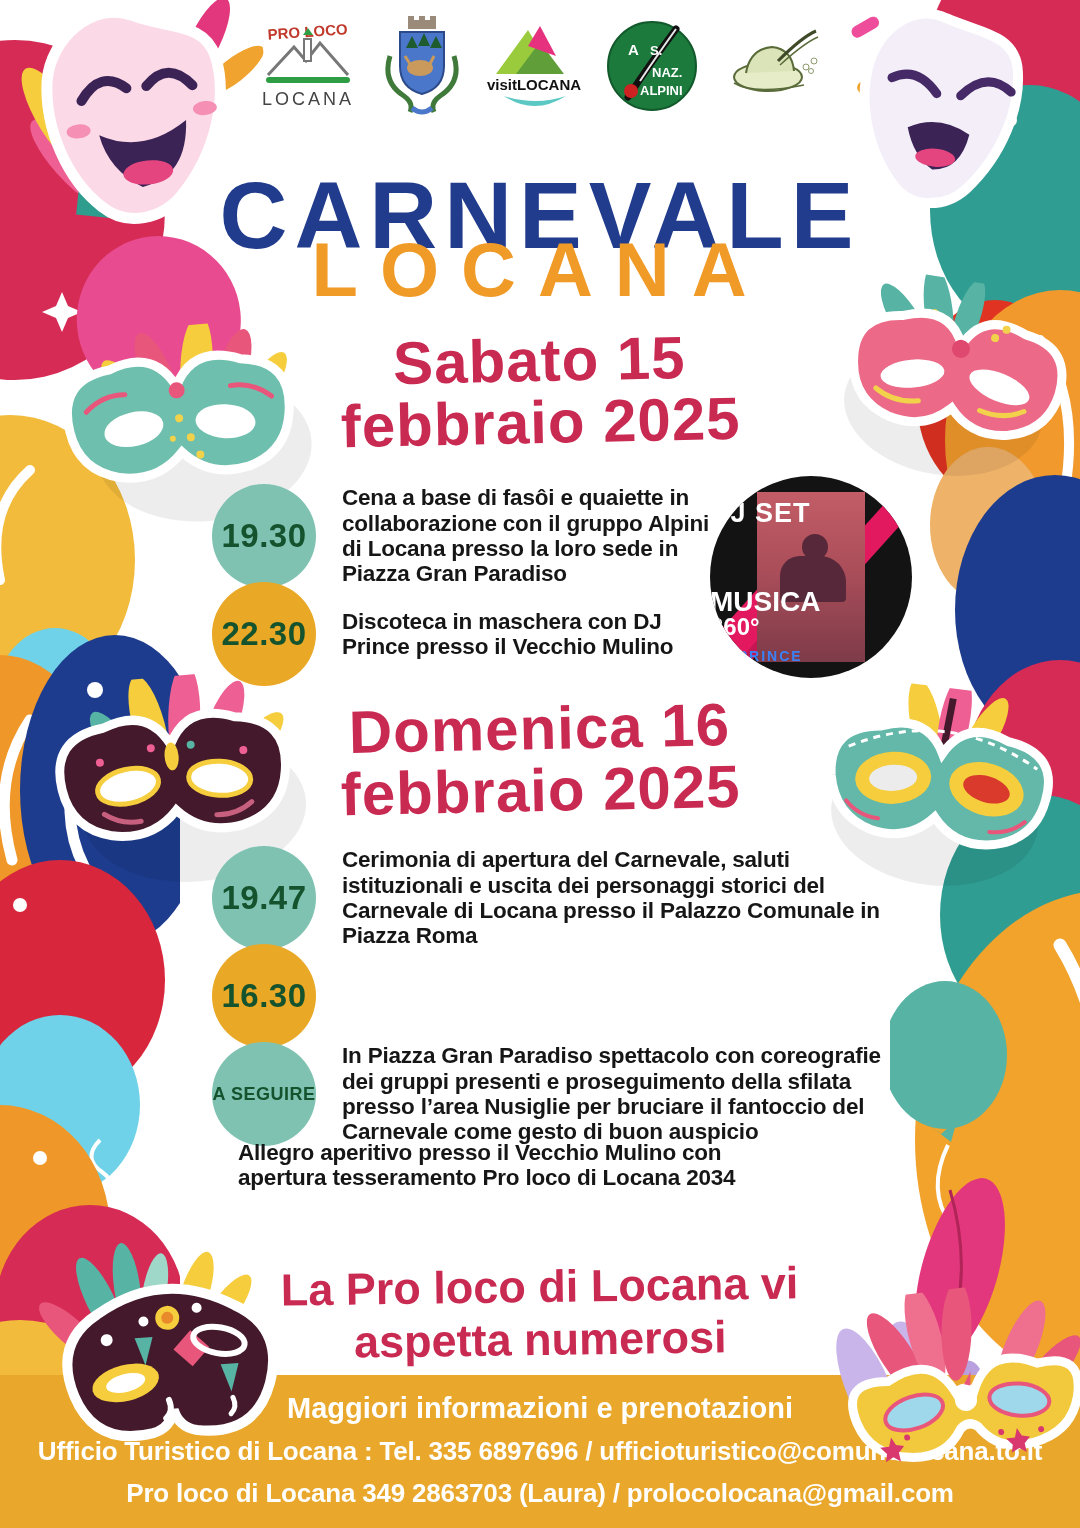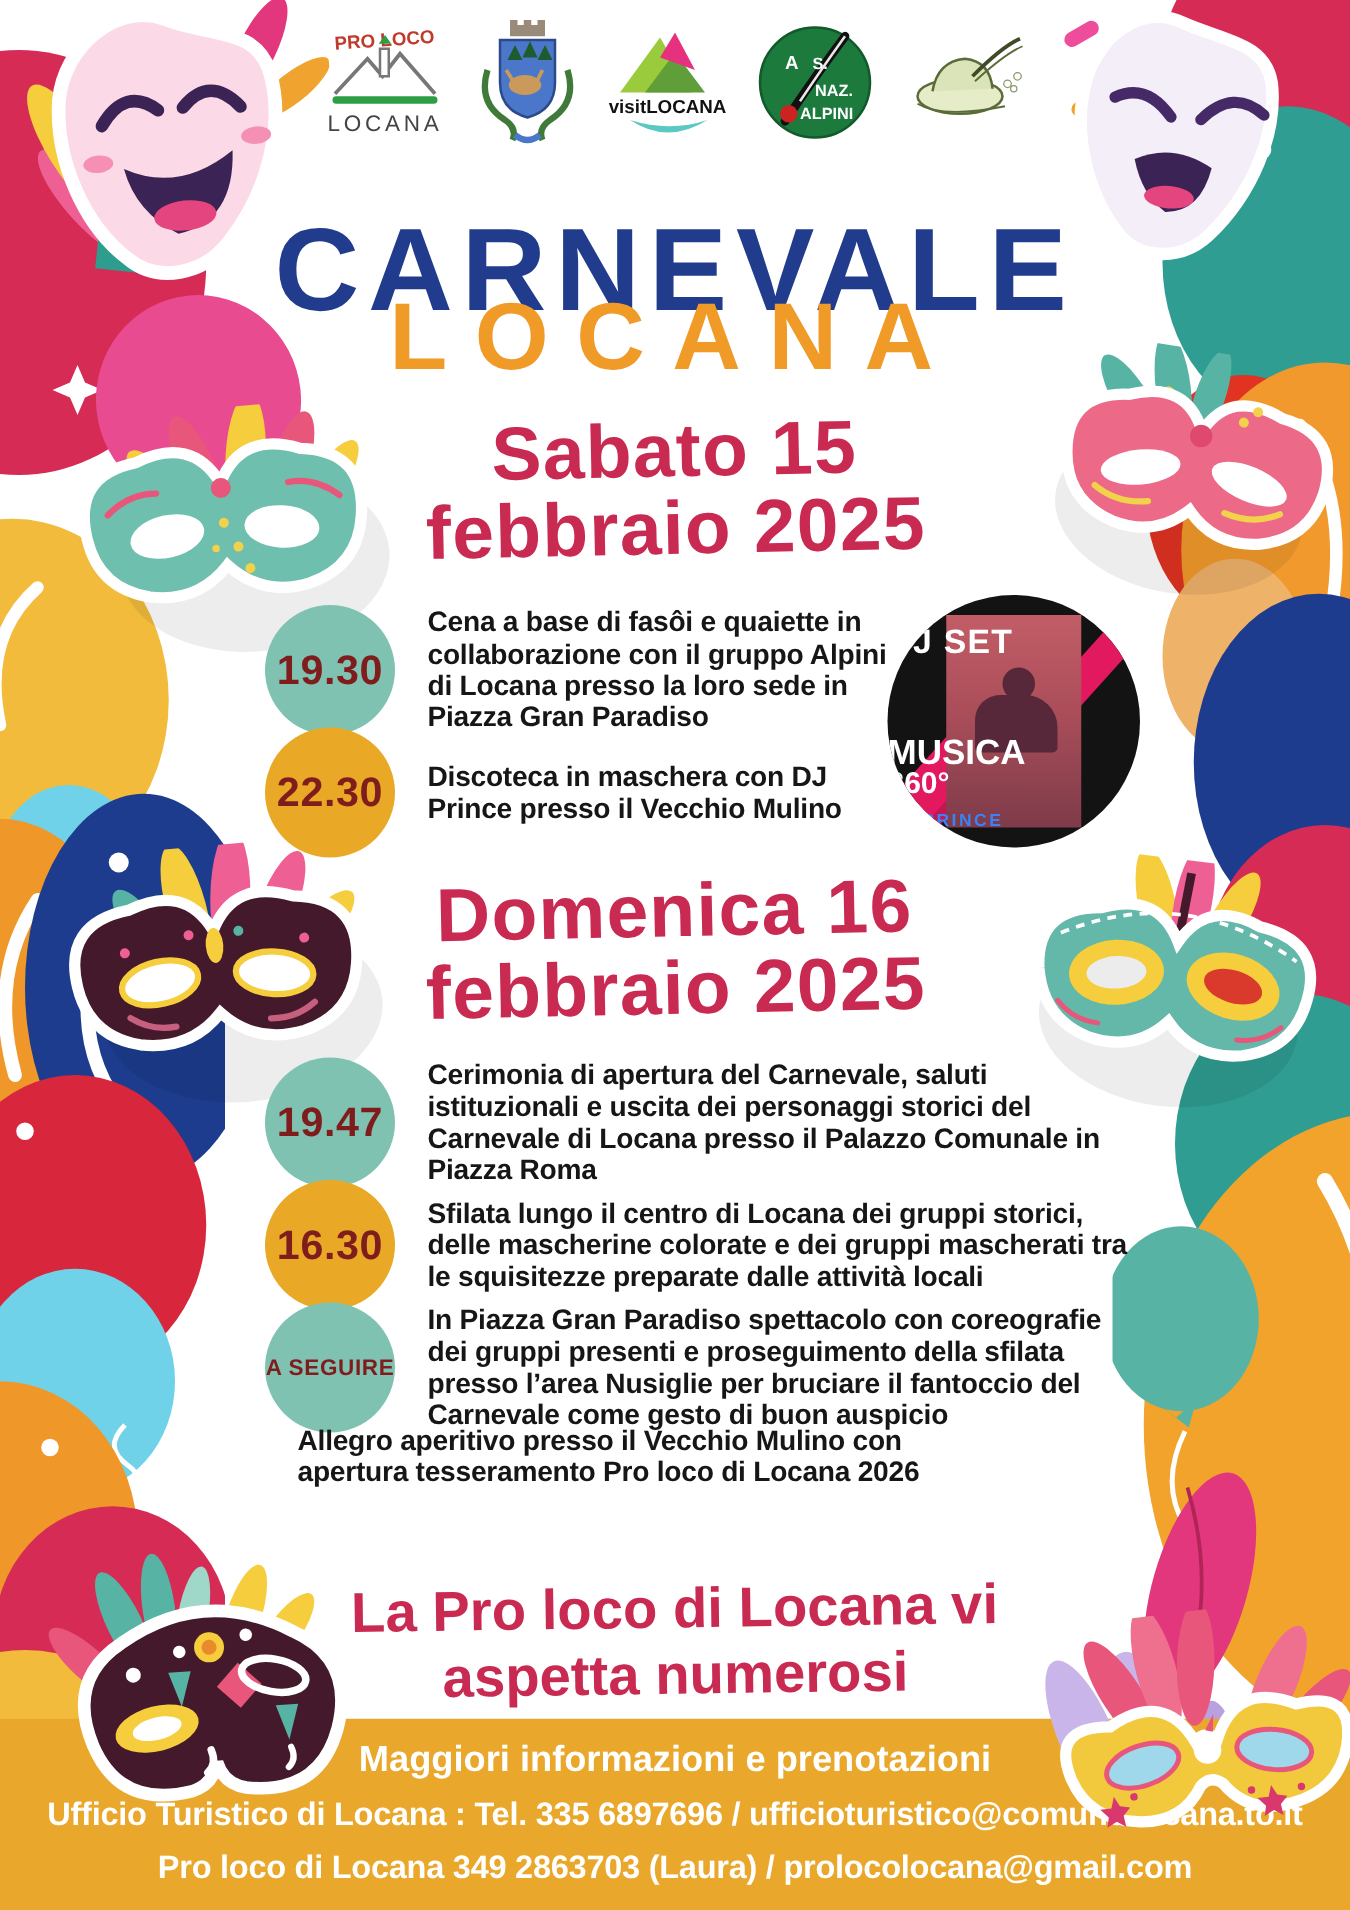--- a/index.html
+++ b/index.html
@@ -23,21 +23,21 @@
   .day-heading{color:#c92a52;font-weight:bold;font-size:60px;line-height:1.03;transform:rotate(-1.2deg);letter-spacing:1px;}
   .sat-heading{top:330px;}
   .sun-heading{top:698px;}
 
   
   .section{position:absolute;z-index:3;}
   .sat-section{top:484px;left:212px;width:720px;}
   .sun-section{top:846px;left:212px;width:740px;}
   .row{display:flex;align-items:center;margin-top:-6px;}
   .row:first-child{margin-top:0;}
-  .badge{width:104px;height:104px;border-radius:50%;color:#7f1d1d;font-weight:bold;font-size:33px;
+  .badge{width:104px;height:104px;border-radius:50%;color:#14532d;font-weight:bold;font-size:33px;
     display:flex;align-items:center;justify-content:center;flex:0 0 104px;letter-spacing:0.5px;}
   .badge.small{font-size:18px;}
   .teal{background:#7fc2b2;}
   .orange{background:#e9a825;}
   .etext{margin-left:26px;font-size:22.5px;font-weight:bold;color:#161616;line-height:1.13;letter-spacing:-0.2px;}
   .sat-section .etext{width:372px;}
   .sun-section .etext{width:566px;}
 
   
   .dj{position:absolute;top:-8px;left:498px;width:202px;height:202px;border-radius:50%;background:#131313;overflow:hidden;}
@@ -346,28 +346,27 @@
     <div>febbraio 2025</div>
   </div>
 
   <div class="section sun-section">
     <div class="row">
       <div class="badge teal">19.47</div>
       <div class="etext">Cerimonia di apertura del Carnevale, saluti istituzionali e uscita dei personaggi storici del Carnevale di Locana presso il Palazzo Comunale in Piazza Roma</div>
     </div>
     <div class="row">
       <div class="badge orange">16.30</div>
-      <div class="etext">Sfilata lungo il centro di Locana dei gruppi storici, delle mascherine colorate e dei gruppi mascherati tra le squisitezze preparate dalle attività locali</div>
     </div>
     <div class="row">
       <div class="badge teal small">A SEGUIRE</div>
       <div class="etext">In Piazza Gran Paradiso spettacolo con coreografie dei gruppi presenti e proseguimento della sfilata presso l’area Nusiglie per bruciare il fantoccio del Carnevale come gesto di buon auspicio</div>
     </div>
     <div class="row">
-      <div class="etext">Allegro aperitivo presso il Vecchio Mulino con apertura tesseramento Pro loco di Locana 2026</div>
+      <div class="etext">Allegro aperitivo presso il Vecchio Mulino con apertura tesseramento Pro loco di Locana 2034</div>
     </div>
   </div>
 
   <div class="content center closing">
     <div>La Pro loco di Locana vi</div>
     <div>aspetta numerosi</div>
   </div>
 
   <div class="footer">
     <div class="f-head">Maggiori informazioni e prenotazioni</div>

